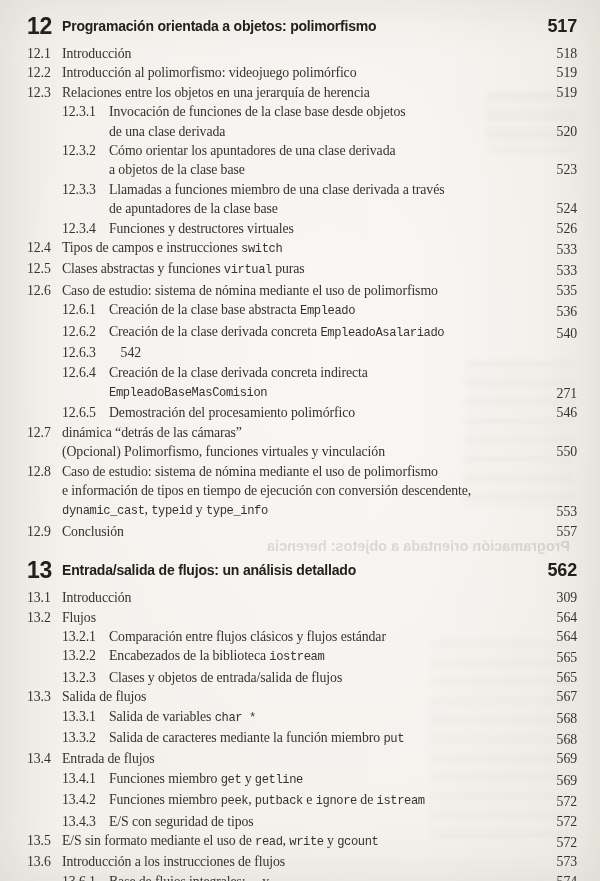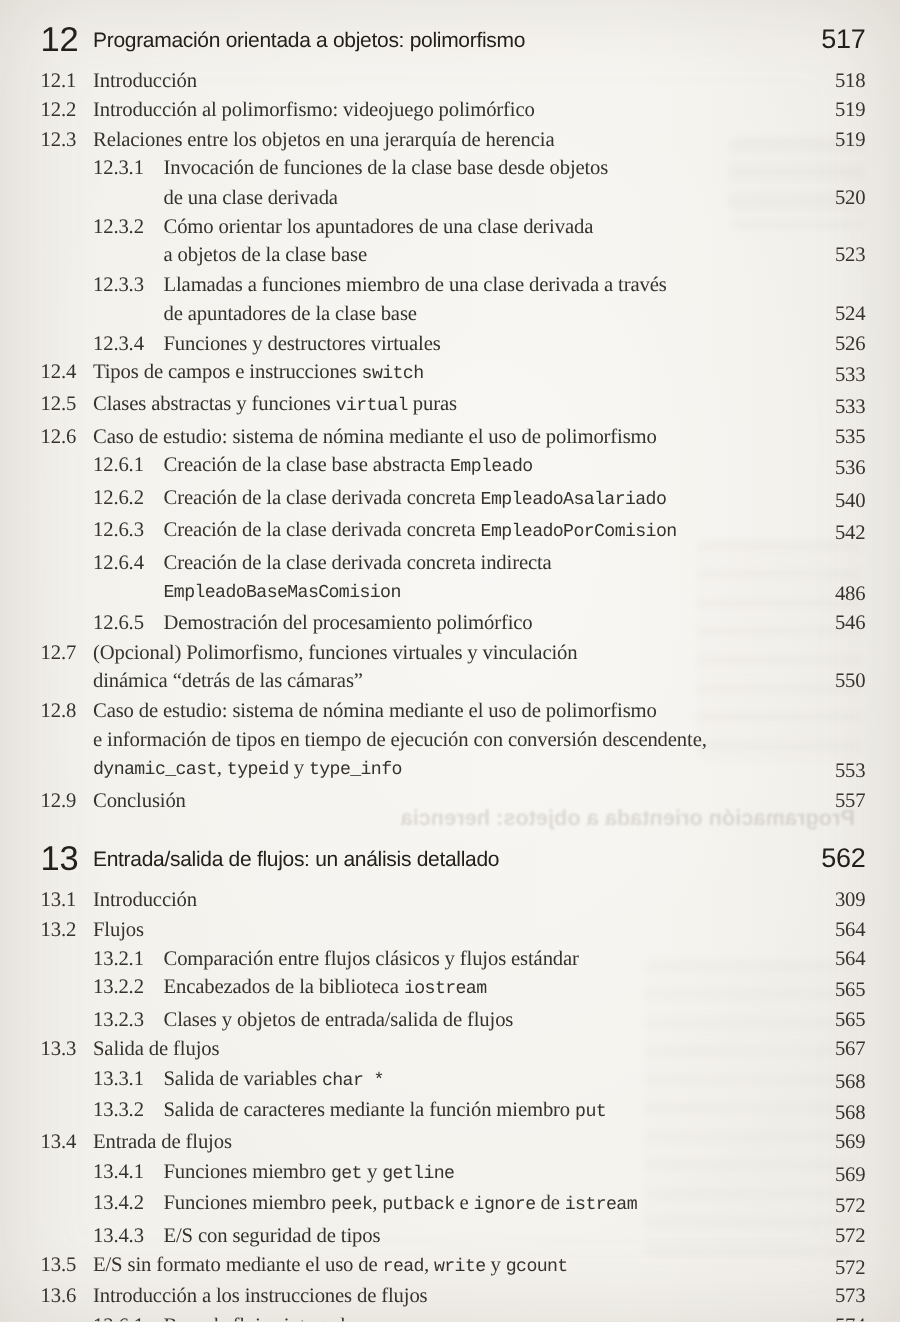--- a/index.html
+++ b/index.html
@@ -19,21 +19,21 @@
       linear-gradient(90deg, #efede8 0%, #f3f1ec 12%, #f4f2ed 70%, #eeece6 100%);
     box-shadow: inset 0 0 55px rgba(160,152,138,0.22);
     color: #36332d;
   }
   
   .chapter { position: relative; }
   .chapter + .chapter { margin-top: 17px; }
   .chapter-heading {
     display: flex; align-items: center;
     font-family: "Liberation Sans", sans-serif;
-    font-weight: normal; color: #23201a;
+    font-weight: bold; color: #23201a;
     line-height: 24px;
     margin-bottom: 6px;
     letter-spacing: -0.2px;
   }
   .ch-num   { width: 35px; flex: 0 0 35px; font-size: 23px; }
   .ch-title { flex: 1 1 auto; font-size: 14px; }
   .ch-page  { flex: 0 0 auto; font-size: 18px; text-align: right; }
   
   .entries { font-size: 13.8px; line-height: 19.4px; letter-spacing: -0.1px; }
   .entry { display: flex; align-items: flex-end; }
@@ -167,45 +167,42 @@
           </div>
           <div class="entry level2">
             <span class="e-num">12.6.2</span>
             <span class="e-title">
               <div class="line"><span>Creación de la clase derivada concreta </span><span class="mono">EmpleadoAsalariado</span></div>
             </span>
             <span class="e-page">540</span>
           </div>
           <div class="entry level2">
             <span class="e-num">12.6.3</span>
-            <span class="e-title">
-              <div class="line"><span>Creación de la clase derivada concreta </span><span class="mono">EmpleadoPorComision</span></div>
-            </span>
             <span class="e-page">542</span>
           </div>
           <div class="entry level2">
             <span class="e-num">12.6.4</span>
             <span class="e-title">
               <div class="line"><span>Creación de la clase derivada concreta indirecta</span></div>
               <div class="line"><span class="mono">EmpleadoBaseMasComision</span></div>
             </span>
-            <span class="e-page">486</span>
+            <span class="e-page">271</span>
           </div>
           <div class="entry level2">
             <span class="e-num">12.6.5</span>
             <span class="e-title">
               <div class="line"><span>Demostración del procesamiento polimórfico</span></div>
             </span>
             <span class="e-page">546</span>
           </div>
           <div class="entry level1">
             <span class="e-num">12.7</span>
             <span class="e-title">
+              <div class="line"><span>dinámica “detrás de las cámaras”</span></div>
               <div class="line"><span>(Opcional) Polimorfismo, funciones virtuales y vinculación</span></div>
-              <div class="line"><span>dinámica “detrás de las cámaras”</span></div>
             </span>
             <span class="e-page">550</span>
           </div>
           <div class="entry level1">
             <span class="e-num">12.8</span>
             <span class="e-title">
               <div class="line"><span>Caso de estudio: sistema de nómina mediante el uso de polimorfismo</span></div>
               <div class="line"><span>e información de tipos en tiempo de ejecución con conversión descendente,</span></div>
               <div class="line"><span class="mono">dynamic_cast</span><span>, </span><span class="mono">typeid</span><span> y </span><span class="mono">type_info</span></div>
             </span>

